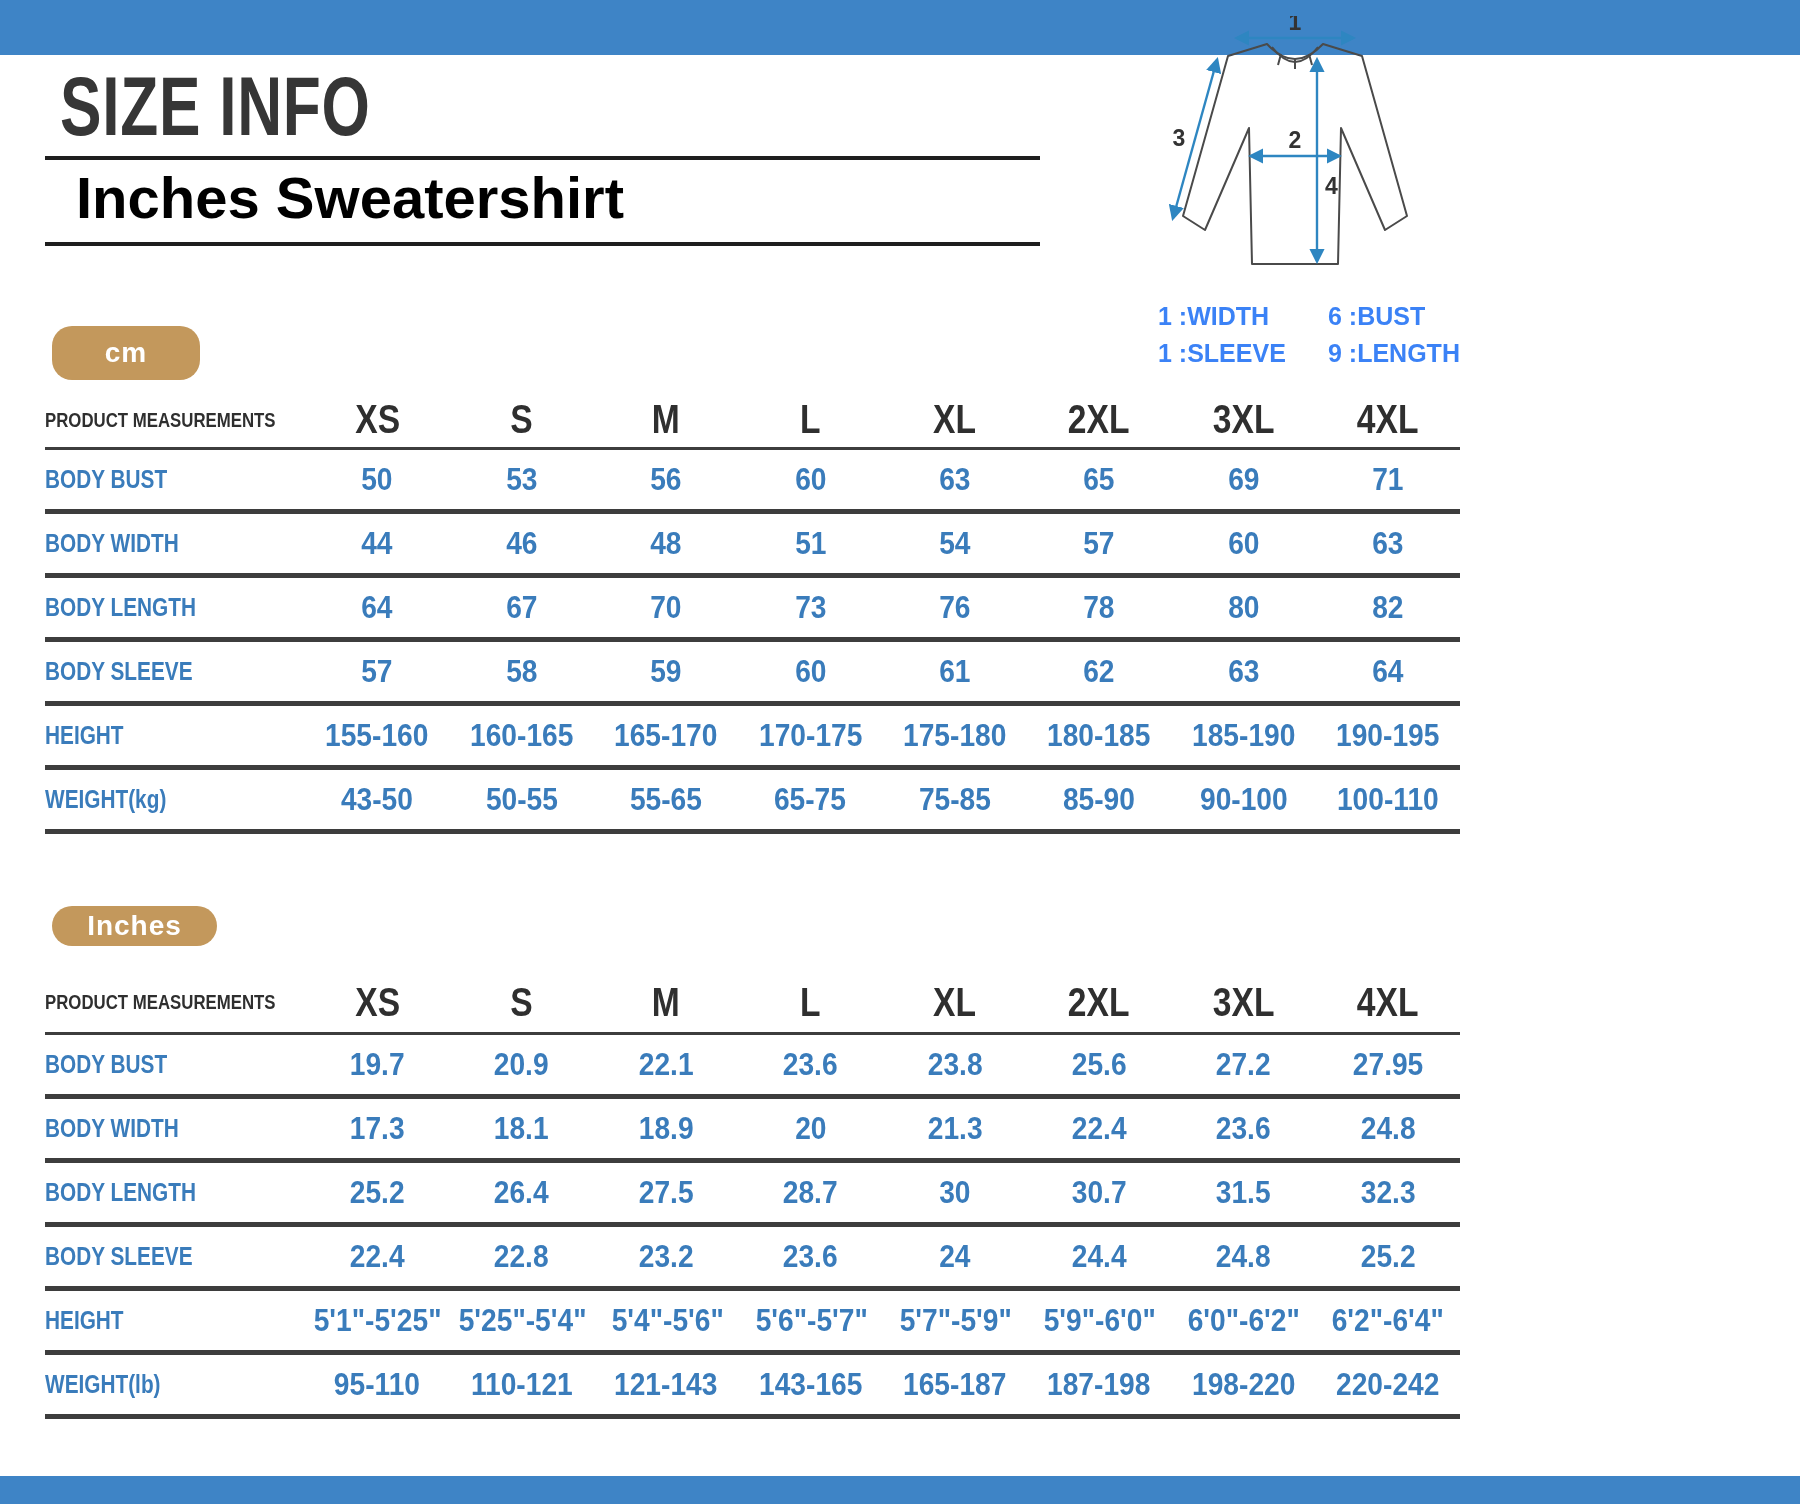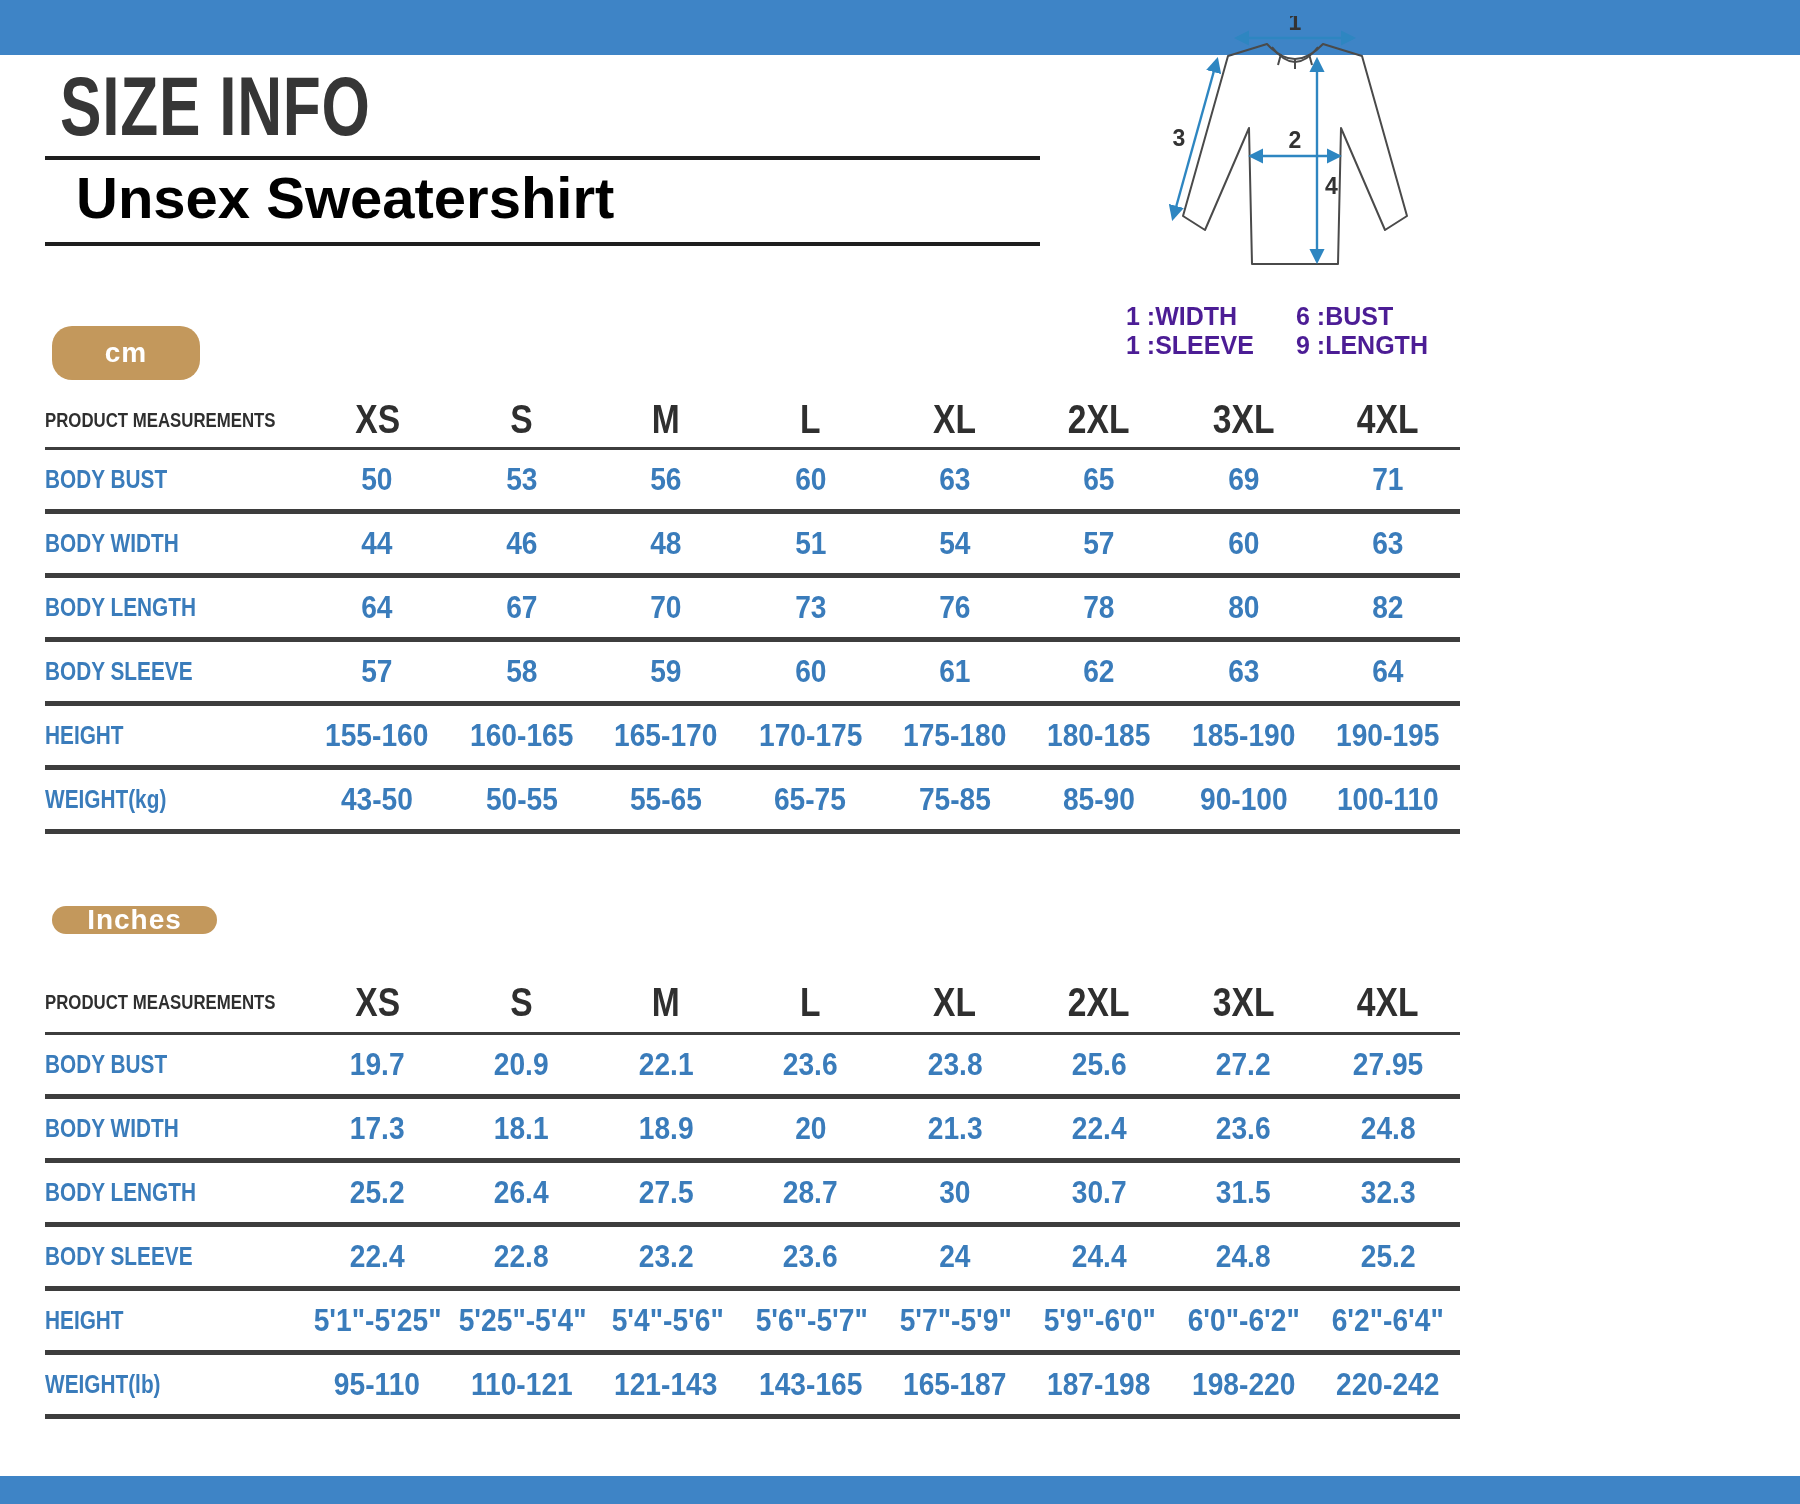--- a/index.html
+++ b/index.html
@@ -33,32 +33,32 @@
     font-size:58px;font-weight:700;color:#000;white-space:nowrap;
   }
 
   .diagram-svg{position:absolute;left:1145px;top:16px;width:300px;height:285px;}
   .diagram-svg path.outline{fill:none;stroke:#4a4a4a;stroke-width:2;stroke-linejoin:round;}
   .diagram-svg .arrow{stroke:var(--arrow-blue);stroke-width:2.4;fill:none;}
   .diagram-svg .mk{fill:#333;font-weight:700;font-size:23px;font-family:"Liberation Sans",sans-serif;}
   #ah path{fill:var(--arrow-blue);}
 
   .legend{
-    position:absolute;left:1126px;top:302px;
-    display:grid;grid-template-columns:170px 200px;
-    font-size:25px;font-weight:700;color:#4c1d95;white-space:nowrap;
+    position:absolute;left:1158px;top:302px;
+    display:grid;grid-template-columns:170px 200px;row-gap:8px;
+    font-size:25px;font-weight:700;color:#3b82f6;white-space:nowrap;
   }
 
   .badge{
     position:absolute;left:52px;height:54px;border-radius:20px;
     background:var(--badge-tan);color:#fff;font-weight:700;font-size:28px;
     display:flex;align-items:center;justify-content:center;letter-spacing:1px;
   }
   #badge-cm{top:326px;width:148px;}
-  #badge-in{top:906px;width:165px;height:28px;}
+  #badge-in{top:906px;width:165px;height:40px;}
 
   .size-table{position:absolute;left:45px;width:1415px;}
   #table-cm{top:392px;}
   #table-in{top:972px;}
   .trow{
     display:grid;grid-template-columns:260px repeat(8,1fr);
     align-items:center;
   }
   .trow.head{height:55px;border-bottom:3px solid var(--line-dark);}
   #table-in .trow.head{height:60px;}
@@ -73,21 +73,21 @@
   .data .cell .cnd{transform:scaleX(.88);}
   .data .cell.lab .cnd{transform:scaleX(.8);}
 </style>
 </head>
 <body>
 
 <div class="bar top"></div>
 
 <h1 class="page-title">SIZE INFO</h1>
 <div class="hline a"></div>
-<h2 class="product-title">Unsex Sweatershirt</h2>
+<h2 class="product-title">Inches Sweatershirt</h2>
 <div class="hline b"></div>
 
 <svg class="diagram-svg" viewBox="0 0 300 285" aria-hidden="true">
   <defs>
     <marker id="ah" viewBox="0 0 10 10" refX="8" refY="5" markerWidth="6.5" markerHeight="6.5" orient="auto-start-reverse">
       <path d="M0,0 L10,5 L0,10 z"></path>
     </marker>
   </defs>
 
   <path class="outline" d="M83,40 L38,200 L60,214 L104,112 L107,248 L193,248 L196,112 L240,214 L262,200 L217,40 L178,28 Q150,58 122,28 Z"></path>

